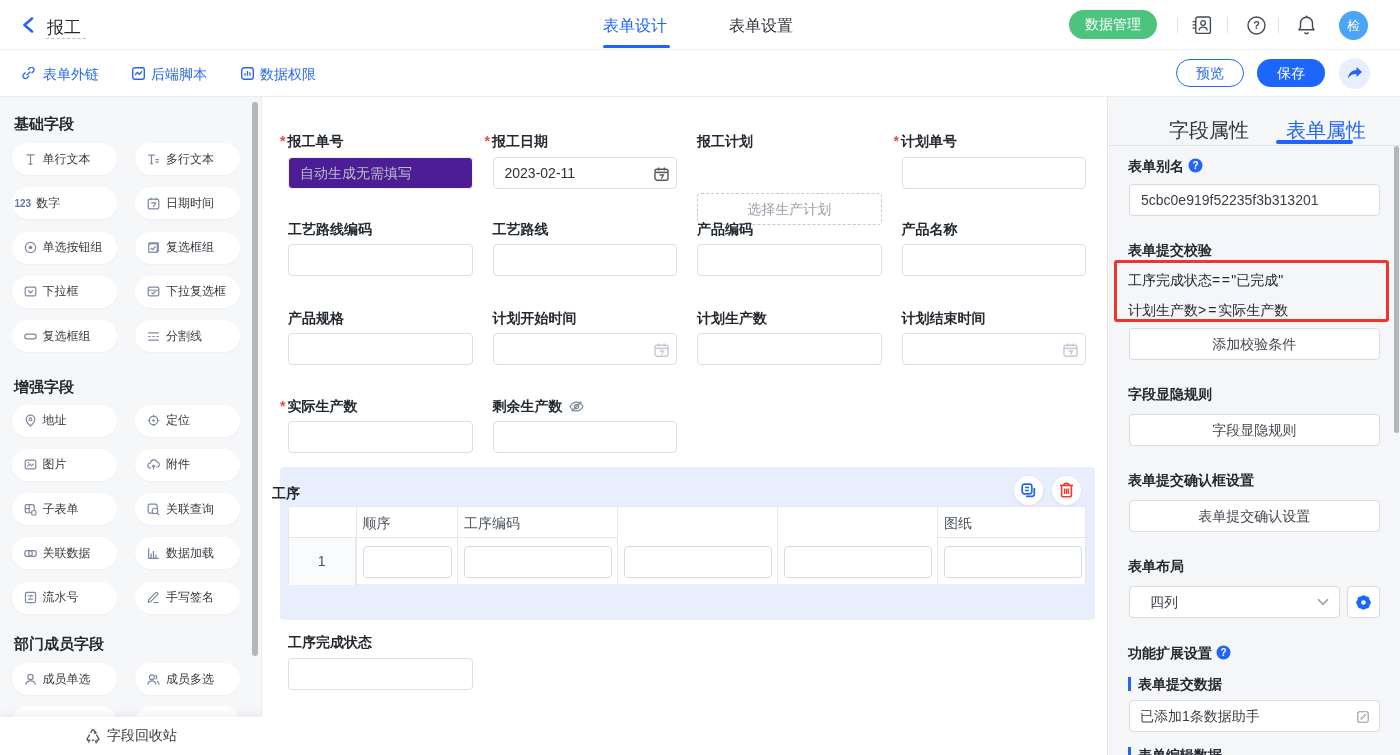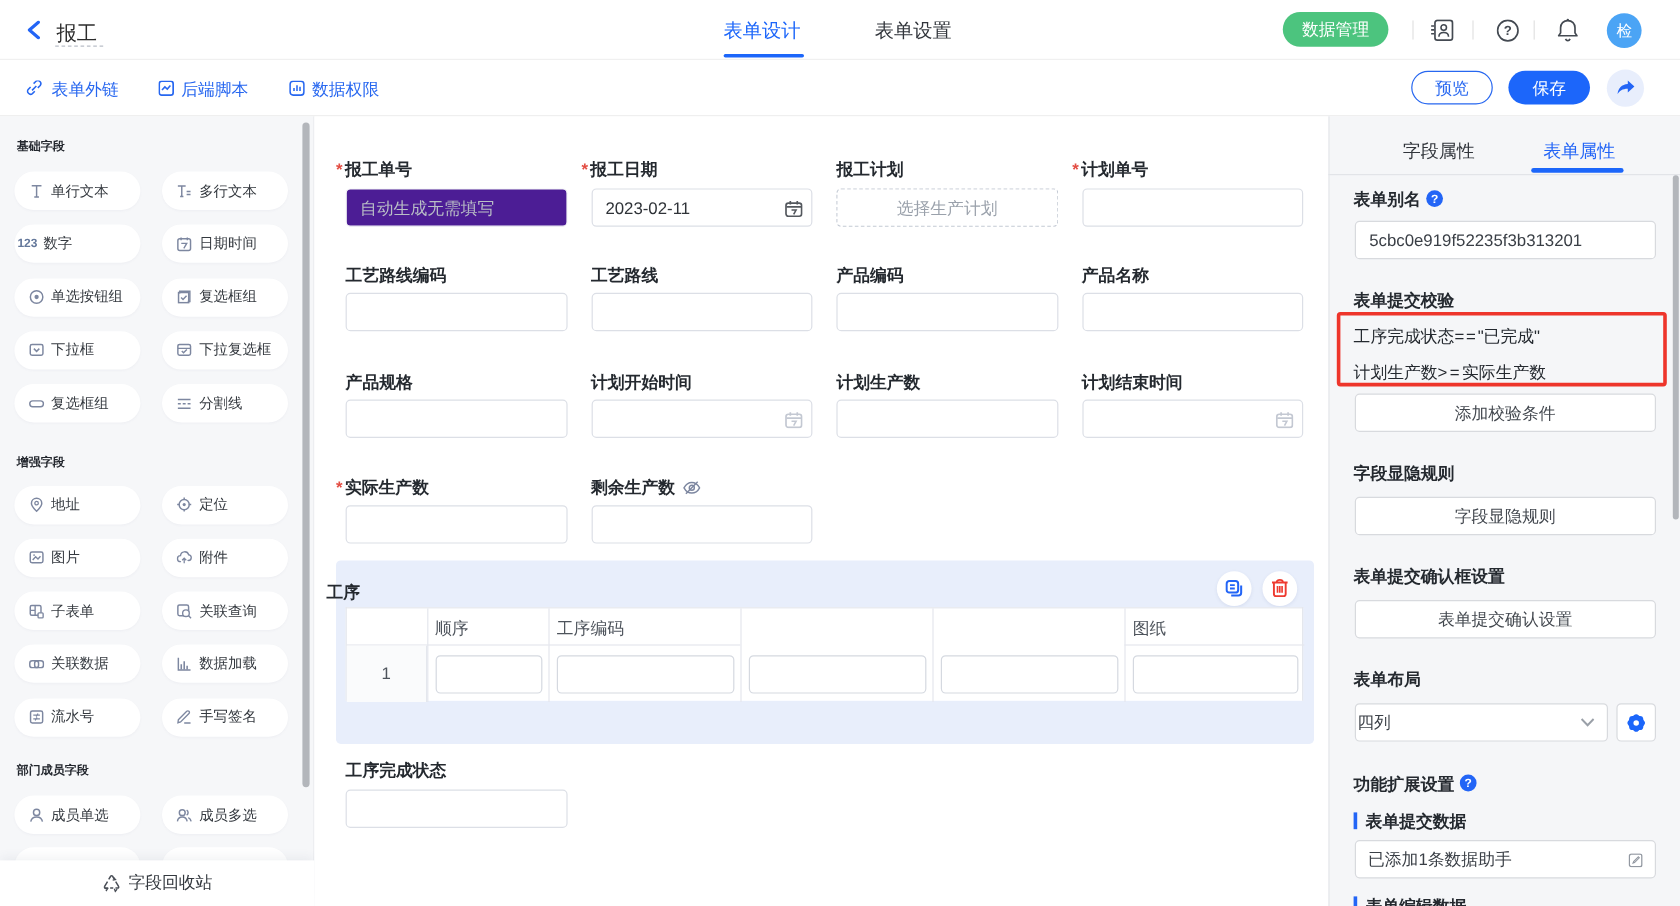--- a/index.html
+++ b/index.html
@@ -26,46 +26,46 @@
 #avatar { left:1339px; top:11px; width:29px; height:29px; border-radius:50%; background:#4ba4f5; color:#fff; font-size:13px; text-align:center; line-height:29px; }
 
 #toolbar { left:0; top:51px; width:1400px; height:46px; background:#fff; border-bottom:1px solid #ececec; }
 .tool-link { top:66px; color:#2767f0; font-size:14px; }
 .btn-pill { top:59px; height:28px; border-radius:14px; font-size:14px; text-align:center; line-height:26px; }
 #btnPreview { left:1176px; width:68px; border:1px solid #2767f0; color:#2767f0; line-height:26px; background:#fff; }
 #btnSave { left:1257px; width:68px; background:#1c66fa; color:#fff; line-height:28px; }
 #btnShare { left:1339px; top:58px; width:31px; height:31px; border-radius:50%; background:#e8eefc; }
 
 #sidebar { left:0; top:97px; width:262px; height:658px; background:#f6f7f9; border-right:1px solid #eaecef; }
-.sec-h { left:14px; font-size:10px; font-weight:bold; color:#23272e; white-space:nowrap; }
+.sec-h { left:14px; font-size:15px; font-weight:bold; color:#23272e; white-space:nowrap; }
 .pill { width:105px; height:32px; background:#fff; border-radius:16px; font-size:12px; color:#34393f; display:flex; align-items:center; white-space:nowrap; overflow:hidden; box-shadow:0 1px 2px rgba(90,100,130,0.05); }
 .pill svg { margin-left:12px; margin-right:6px; flex:none; width:13px; height:13px; }
 .pill .num { margin-left:3px; margin-right:5px; font-size:10px; font-weight:bold; color:#64789b; letter-spacing:0; }
 #sideScroll { left:252px; top:102px; width:6px; height:554px; background:#b3b6bb; border-radius:3px; }
 #recycleBar { left:0; top:717px; width:262px; height:38px; background:#fff; box-shadow:0 -3px 8px rgba(80,90,110,0.08); display:flex; align-items:center; justify-content:center; font-size:14px; color:#34393f; }
 #recycleBar svg { margin-right:6px; }
 
 #canvas { left:262px; top:97px; width:845px; height:658px; background:#fff; }
 .flabel { font-size:14px; font-weight:bold; color:#24292f; height:14px; line-height:14px; white-space:nowrap; }
 .flabel .req { color:#e34d43; margin-right:2px; }
 .finput { height:32px; background:#fff; border:1px solid var(--border); border-radius:4px; font-size:14px; color:#2f3338; line-height:30px; padding-left:11px; }
 .finput.disabled { background:#4c1d95; border-color:#f4f5f7; color:#b9bec6; }
-.finput.dashed { border:1px dashed #c4cad4; color:#9aa1ab; text-align:center; padding-left:0; }
+.finput.dashed { border:1px dashed #c4cad4; color:#9aa1ab; text-align:center; padding-left:0;margin-top:36px; }
 .cal { position:absolute; right:7px; top:9px; }
 
 #subform { left:280px; top:467px; width:815px; height:153px; background:#e8eefb; border-radius:4px; }
 #sftable { left:288px; top:506px; width:798px; height:77.5px; background:#fff; border:1px solid #e4e7ed; border-bottom:none; }
 .sfh { position:absolute; top:0; height:31px; border-bottom:1px solid #e4e7ed; font-size:14px; color:#4e545c; line-height:33px; padding-left:7px; }
 .sfc { position:absolute; top:31px; height:46.5px; }
 .sfin { position:absolute; top:8px; left:7px; right:5px; height:32px; border:1px solid #d5d9e0; border-radius:4px; background:#fff; }
 .colline { position:absolute; top:0; width:1px; height:77.5px; background:#e4e7ed; }
 .roundbtn { position:absolute; top:475.5px; width:29px; height:29px; background:#fff; border-radius:50%; display:flex; align-items:center; justify-content:center; box-shadow:0 1px 3px rgba(60,80,140,0.10); }
 
 #rpanel { left:1107px; top:97px; width:293px; height:658px; background:#f5f6f8; border-left:1px solid #e4e6ea; }
-.rtab { top:117px; font-size:15px; }
+.rtab { top:117px; font-size:20px; }
 #rtabLine { left:1107px; top:145px; width:293px; height:1px; background:#e2e4e8; }
 #rtabUnder { left:1276px; top:140px; width:77px; height:4px; background:#1c66fa; border-radius:2px; }
 .rhead { left:1128px; font-size:14px; font-weight:bold; color:#24292f; }
 .rbox { left:1129px; width:250.5px; height:32px; background:#fff; border:1px solid #d8dade; border-radius:4px; font-size:14px; color:#3a3f46; }
 .rbtn { text-align:center; line-height:30px; color:#43484f; }
 #redbox { left:1114px; top:260px; width:274.5px; height:61.5px; border:3px solid #ee352b; border-radius:3px; }
 .redline { left:1128px; font-size:14px; color:#24292f; }
 #alias { line-height:30px; padding-left:11px; }
 #ffbar { left:1128px; top:677px; width:3px; height:14px; background:#2365f6; }
 #ffbar2 { left:1128px; top:747px; width:3px; height:14px; background:#2365f6; }
@@ -414,21 +414,21 @@
 <div class="abs rhead" style="top:242px">表单提交校验</div>
 <div id="redbox" class="abs"></div>
 <div class="abs redline" style="top:272px">工序完成状态<span style="letter-spacing:1.5px">==</span>"已完成"</div>
 <div class="abs redline" style="top:302px">计划生产数<span style="letter-spacing:2px">&gt;=</span>实际生产数</div>
 <div class="abs rbox rbtn" style="top:327.5px">添加校验条件</div>
 <div class="abs rhead" style="top:386px">字段显隐规则</div>
 <div class="abs rbox rbtn" style="top:413.5px">字段显隐规则</div>
 <div class="abs rhead" style="top:472px">表单提交确认框设置</div>
 <div class="abs rbox rbtn" style="top:500px">表单提交确认设置</div>
 <div class="abs rhead" style="top:558px">表单布局</div>
-<div class="abs rbox" style="top:586px;width:211px;line-height:30px;padding-left:1px">四列
+<div class="abs rbox" style="top:586px;width:211px;line-height:30px;padding-left:20px">四列
   <svg style="position:absolute;right:10px;top:11px" width="12" height="8" viewBox="0 0 12 8">
       <path d="M1 1.2 L6 6.4 L11 1.2" fill="none" stroke="#9aa0a8" stroke-width="1.6"></path>
     </svg>
 </div>
 <div class="abs rbox" style="left:1347px;top:586px;width:33px;display:flex;align-items:center;justify-content:center">
   <svg width="17" height="17" viewBox="0 0 17 17">
       <rect x="2.6" y="2.6" width="11.8" height="11.8" rx="2.8" fill="#1c66fa"></rect>
       <rect x="2.6" y="2.6" width="11.8" height="11.8" rx="2.8" fill="#1c66fa" transform="rotate(45 8.5 8.5)"></rect>
       <circle cx="8.5" cy="8.5" r="2.3" fill="#fff"></circle>
     </svg>

